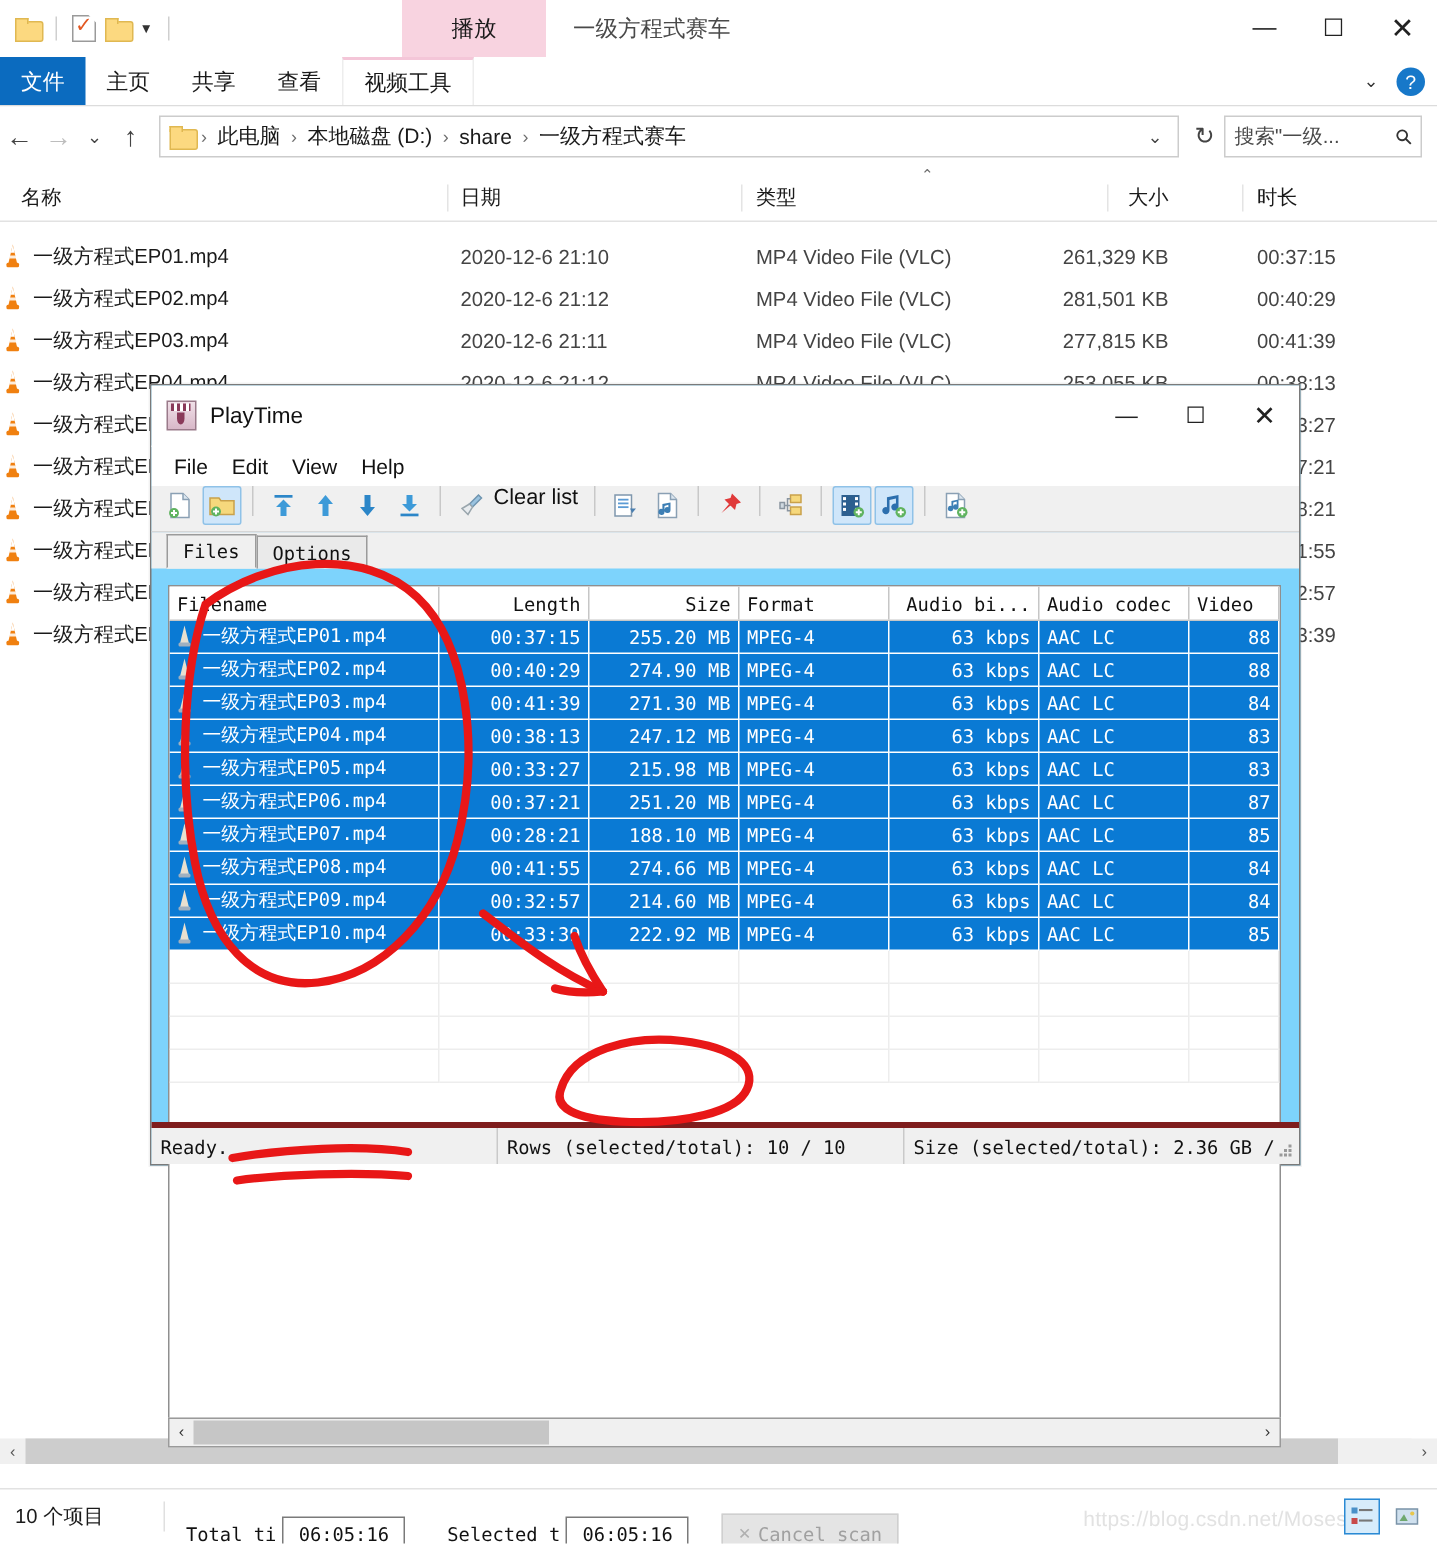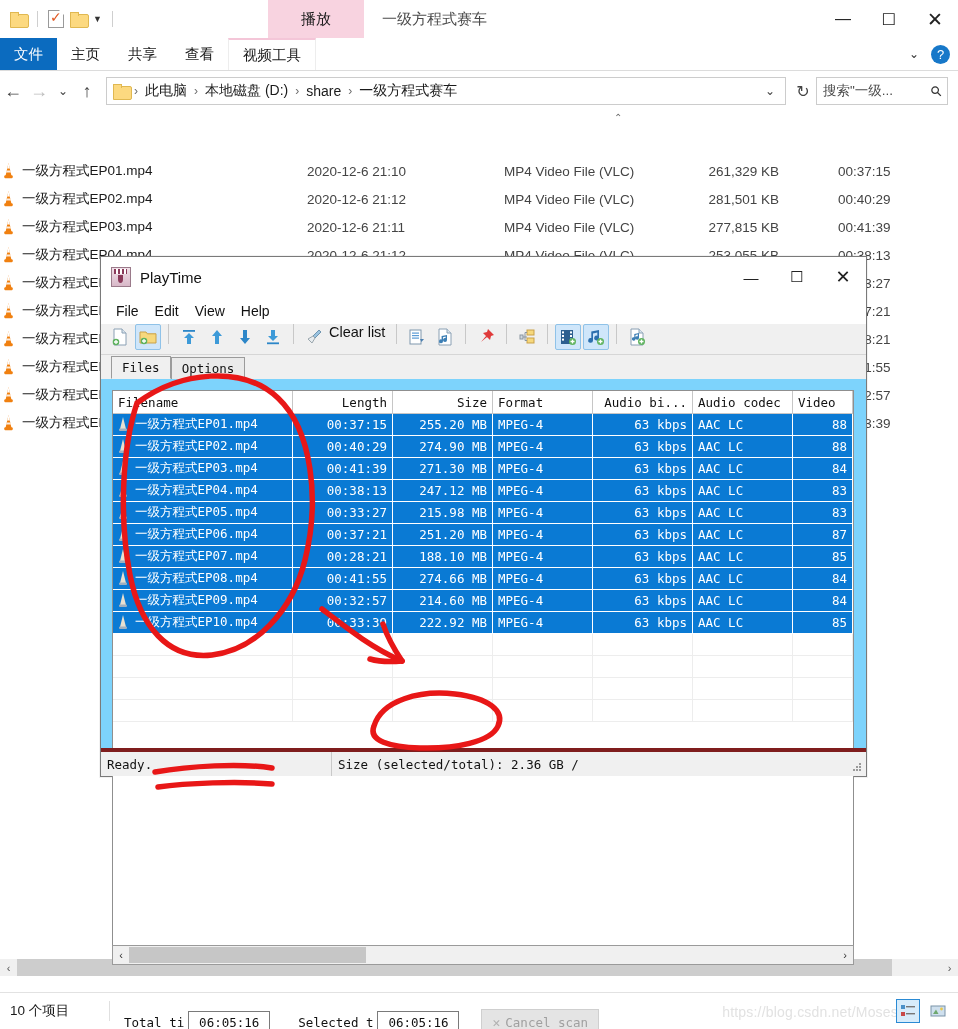--- a/index.html
+++ b/index.html
@@ -209,20 +209,31 @@
         <span class="spacer"></span>
         <span class="crumb-chev">⌄</span>
       </div>
       <div class="refresh">↻</div>
       <div class="searchbox">
         <span class="t">搜索"一级...</span>
         <span class="m">⚲</span>
       </div>
     </div>
 
+    <div class="colhead">
+      <div class="c" style="left:14px">名称</div>
+      <div class="div" style="left:298px"></div>
+      <div class="c" style="left:307px">日期</div>
+      <div class="div" style="left:494px"></div>
+      <div class="c" style="left:504px">类型</div>
+      <div class="div" style="left:738px"></div>
+      <div class="c" style="left:752px">大小</div>
+      <div class="div" style="left:828px"></div>
+      <div class="c" style="left:838px">时长</div>
+    </div>
     <div class="sortcaret">⌃</div>
 
     <div class="filelist">
       <div class="frow" style="top:8px">
         <svg class="vlc" viewBox="0 0 17 18">
             <polygon points="8.5,1 11.5,14 5.5,14" fill="#f08010"></polygon>
             <polygon points="8.5,1 9.8,6.5 7.2,6.5" fill="#fff"></polygon>
             <rect x="4.3" y="13.2" width="8.4" height="3" rx="1" fill="#f08010"></rect>
             <polygon points="6.6,8.4 10.4,8.4 10.9,10.4 6.1,10.4" fill="#fff" opacity=".85"></polygon>
           </svg>
@@ -716,20 +727,21 @@
       <span class="lbl" style="margin-left:28px">Selected t</span>
       <span class="tfield" style="width:80px;margin-left:4px">06:05:16</span>
       <span class="btn-cancel" style="margin-left:22px">
         <span class="x">✕</span>
         <span>Cancel scan</span>
       </span>
     </div>
 
     <div class="dlg-status">
       <div class="dsg" style="width:218px">Ready.</div>
+      <div class="dsg b" style="width:258px">Rows (selected/total): 10 / 10</div>
       <div class="dsg b" style="flex:1">Size (selected/total): 2.36 GB /</div>
       <svg class="grip" viewBox="0 0 12 12">
         <g fill="#9a9a9a">
             <rect x="8" y="8" width="2" height="2"></rect>
             <rect x="5" y="8" width="2" height="2"></rect>
             <rect x="8" y="5" width="2" height="2"></rect>
             <rect x="2" y="8" width="2" height="2"></rect>
             <rect x="8" y="2" width="2" height="2"></rect>
             <rect x="5" y="5" width="2" height="2"></rect>
           </g>

